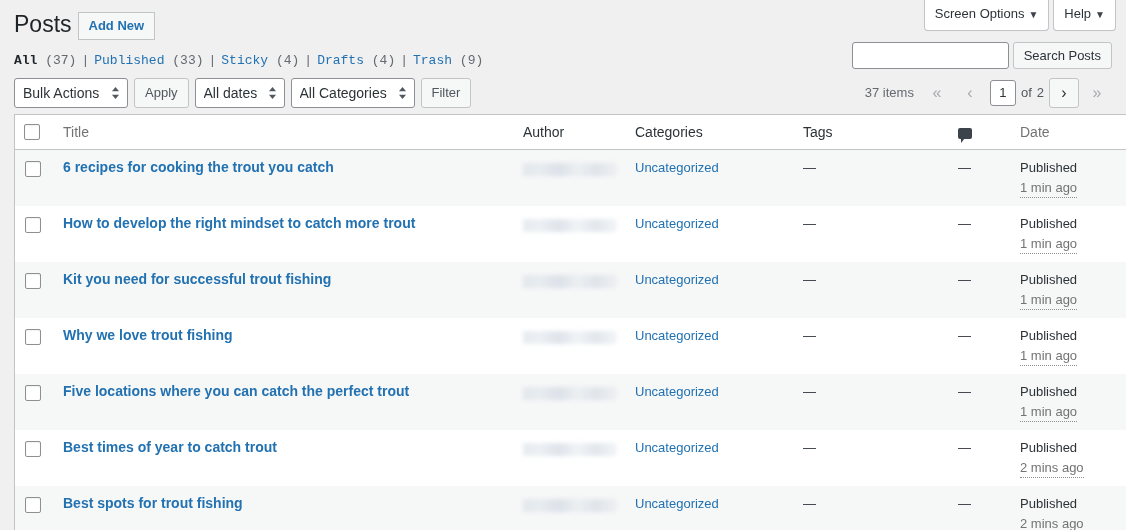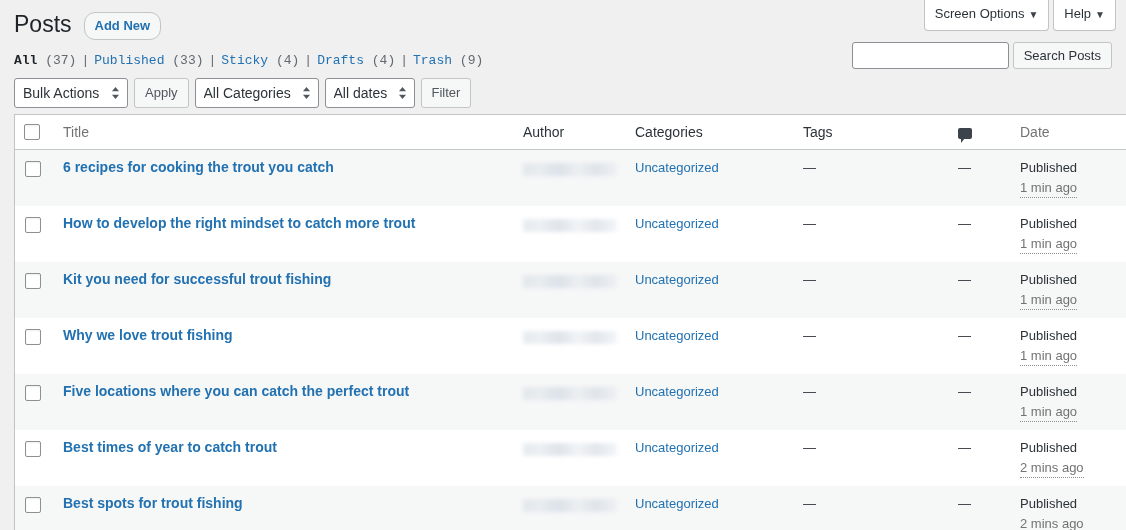--- a/index.html
+++ b/index.html
@@ -35,38 +35,38 @@
     box-shadow: 0 1px 1px -1px rgba(0,0,0,.1);
   }
   .screen-meta-btn .caret { font-size: 10px; margin-left: 4px; color: #3c434a; }
 
   
   .wrap { padding: 10px 14px 0 14px; position: relative; }
 
   .page-head {
     display: flex;
     align-items: center;
-    gap: 12px;
+    gap: 6px;
     margin: 0 0 8px 0;
     min-height: 28px;
   }
   .page-title {
     font-size: 23px;
     font-weight: 400;
     color: #1d2327;
     line-height: 1.3;
     margin: 0;
     padding: 0;
     font-family: "Liberation Sans", sans-serif;
   }
   .page-title-action {
     display: inline-block;
     background: #f6f7f7;
     border: 1px solid #c3c4c7;
-    border-radius: 11px;
+    border-radius: 0;
     color: #2271b1;
     font-size: 13px;
     font-weight: bold;
     line-height: 2;
     padding: 0 10px;
     text-decoration: none;
     cursor: pointer;
     position: relative;
     top: 1px;
   }
@@ -425,45 +425,57 @@
               <path d="M4.5 1 L8 5.2 L1 5.2 Z" fill="#50575e"></path>
               <path d="M4.5 13 L8 8.8 L1 8.8 Z" fill="#50575e"></path>
             </svg>
         </span>
       </span>
 
       <button class="btn-secondary">Apply</button>
 
       <span class="wp-select">
         <select>
+          <option>All dates</option>
+        </select>
+        <span class="sel-arrows">
+          <svg width="9" height="14" viewBox="0 0 9 14">
+              <path d="M4.5 1 L8 5.2 L1 5.2 Z" fill="#50575e"></path>
+              <path d="M4.5 13 L8 8.8 L1 8.8 Z" fill="#50575e"></path>
+            </svg>
+        </span>
+      </span>
+
+      <span class="wp-select">
+        <select>
           <option>All Categories</option>
         </select>
         <span class="sel-arrows">
           <svg width="9" height="14" viewBox="0 0 9 14">
               <path d="M4.5 1 L8 5.2 L1 5.2 Z" fill="#50575e"></path>
               <path d="M4.5 13 L8 8.8 L1 8.8 Z" fill="#50575e"></path>
             </svg>
         </span>
       </span>
 
-      <span class="wp-select">
-        <select>
-          <option>All dates</option>
-        </select>
-        <span class="sel-arrows">
-          <svg width="9" height="14" viewBox="0 0 9 14">
-              <path d="M4.5 1 L8 5.2 L1 5.2 Z" fill="#50575e"></path>
-              <path d="M4.5 13 L8 8.8 L1 8.8 Z" fill="#50575e"></path>
-            </svg>
-        </span>
-      </span>
-
       <button class="btn-secondary">Filter</button>
     </div>
 
+    <div class="tablenav-pages">
+      <span class="displaying-num">37 items</span>
+      <a class="pg-btn disabled">«</a>
+      <a class="pg-btn disabled">‹</a>
+      <span class="paging-input">
+        <input class="current-page" type="text" value="1" style="">
+        <span>of</span>
+        <span class="total-pages">2</span>
+      </span>
+      <a class="pg-btn enabled">›</a>
+      <a class="pg-btn disabled">»</a>
+    </div>
   </div>
 
   <table class="wp-list-table">
     <thead>
       <tr>
         <th class="col-cb">
           <span class="cb-box"></span>
         </th>
         <th class="col-title">
           <a>Title</a>

